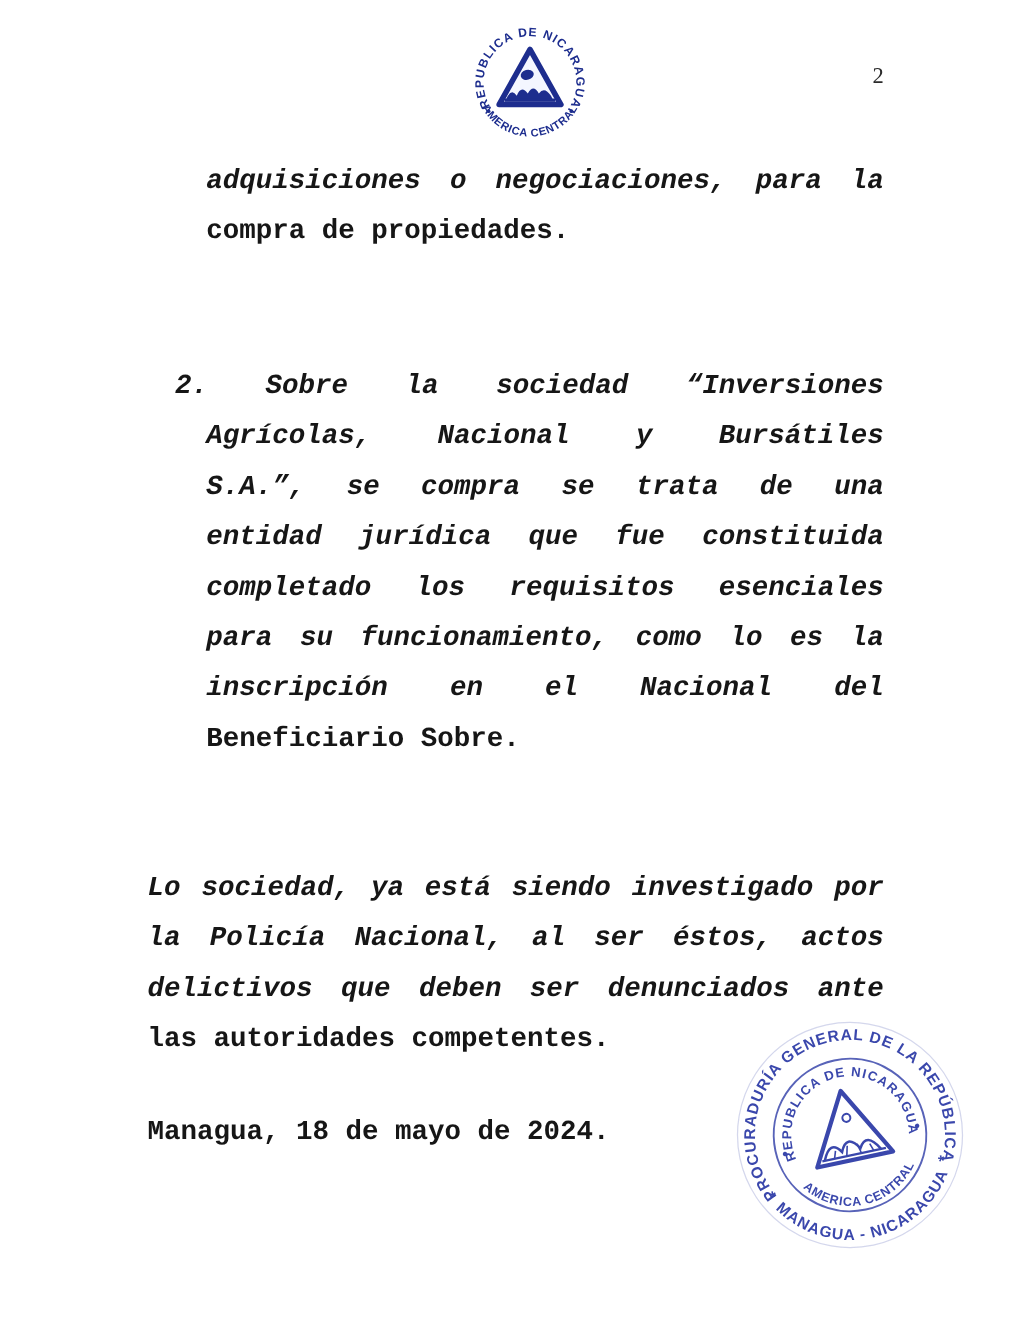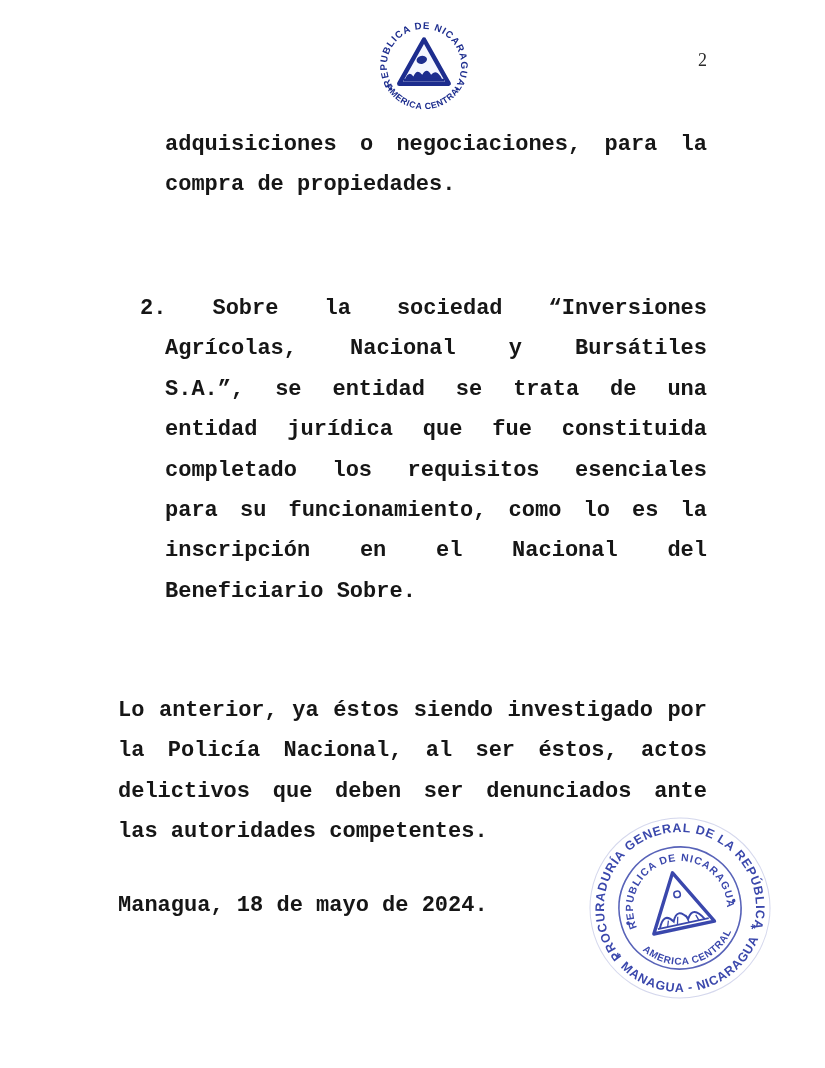--- a/index.html
+++ b/index.html
@@ -14,21 +14,21 @@
     margin:0 auto;
   }
   .page-number {
     position:absolute; left:698px; top:50px;
     font-family:"Liberation Serif","DejaVu Serif",serif;
     font-weight:400; font-size:18px; color:#2b2b2b;
   }
   .header-seal { position:absolute; left:371px; top:13px; width:106px; height:106px; }
   .para { position:absolute; }
   .line { font-size:22px; line-height:40.4px; white-space:normal; }
-  .just { text-align:justify; text-align-last:justify; }
+  .just { text-align:justify; text-align-last:justify;font-style:italic; }
   .para-1 { left:165px; top:125px; width:542px; }
   .item-2 { left:140px; top:289px; width:567px; }
   .item-2 .cont { margin-left:25px; width:542px; }
   .para-3 { left:118px; top:691px; width:589px; }
   .dateline { left:118px; top:886px; width:589px; }
   .stamp {
     position:absolute; left:580px; top:808px;
     width:200px; height:200px;
     transform:rotate(-12deg);
     opacity:0.93;
@@ -67,31 +67,31 @@
 
   <div class="para para-1">
     <div class="line just">adquisiciones o negociaciones, para la</div>
     <div class="line">compra de propiedades.</div>
   </div>
 
   <div class="para item-2">
     <div class="line just">2. Sobre la sociedad “Inversiones</div>
     <div class="cont">
       <div class="line just">Agrícolas, Nacional y Bursátiles</div>
-      <div class="line just">S.A.”, se entidad se trata de una</div>
+      <div class="line just">S.A.”, se compra se trata de una</div>
       <div class="line just">entidad jurídica que fue constituida</div>
       <div class="line just">completado los requisitos esenciales</div>
       <div class="line just">para su funcionamiento, como lo es la</div>
       <div class="line just">inscripción en el Nacional del</div>
       <div class="line">Beneficiario Sobre.</div>
     </div>
   </div>
 
   <div class="para para-3">
-    <div class="line just">Lo anterior, ya éstos siendo investigado por</div>
+    <div class="line just">Lo sociedad, ya está siendo investigado por</div>
     <div class="line just">la Policía Nacional, al ser éstos, actos</div>
     <div class="line just">delictivos que deben ser denunciados ante</div>
     <div class="line">las autoridades competentes.</div>
   </div>
 
   <div class="para dateline">
     <div class="line">Managua, 18 de mayo de 2024.</div>
   </div>
 
   <svg class="stamp" viewBox="0 0 200 200" aria-hidden="true">

